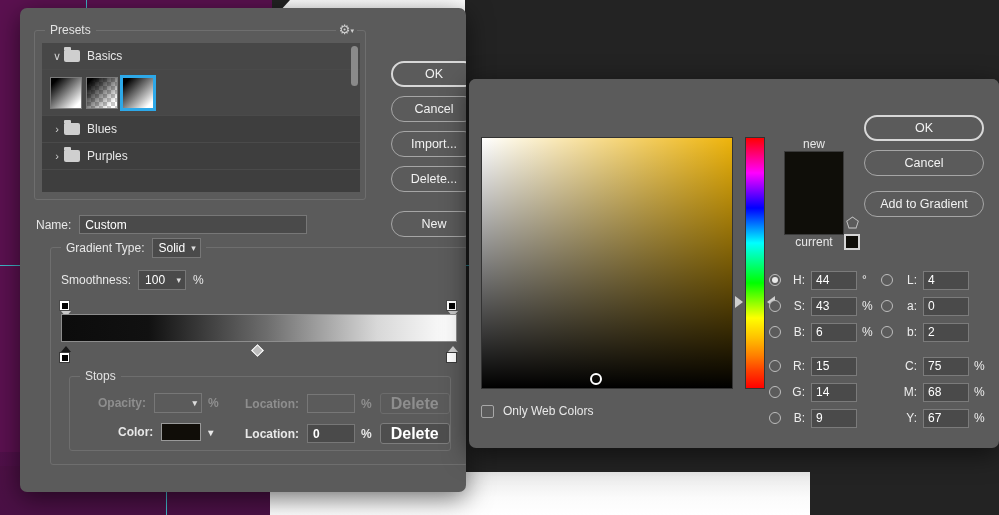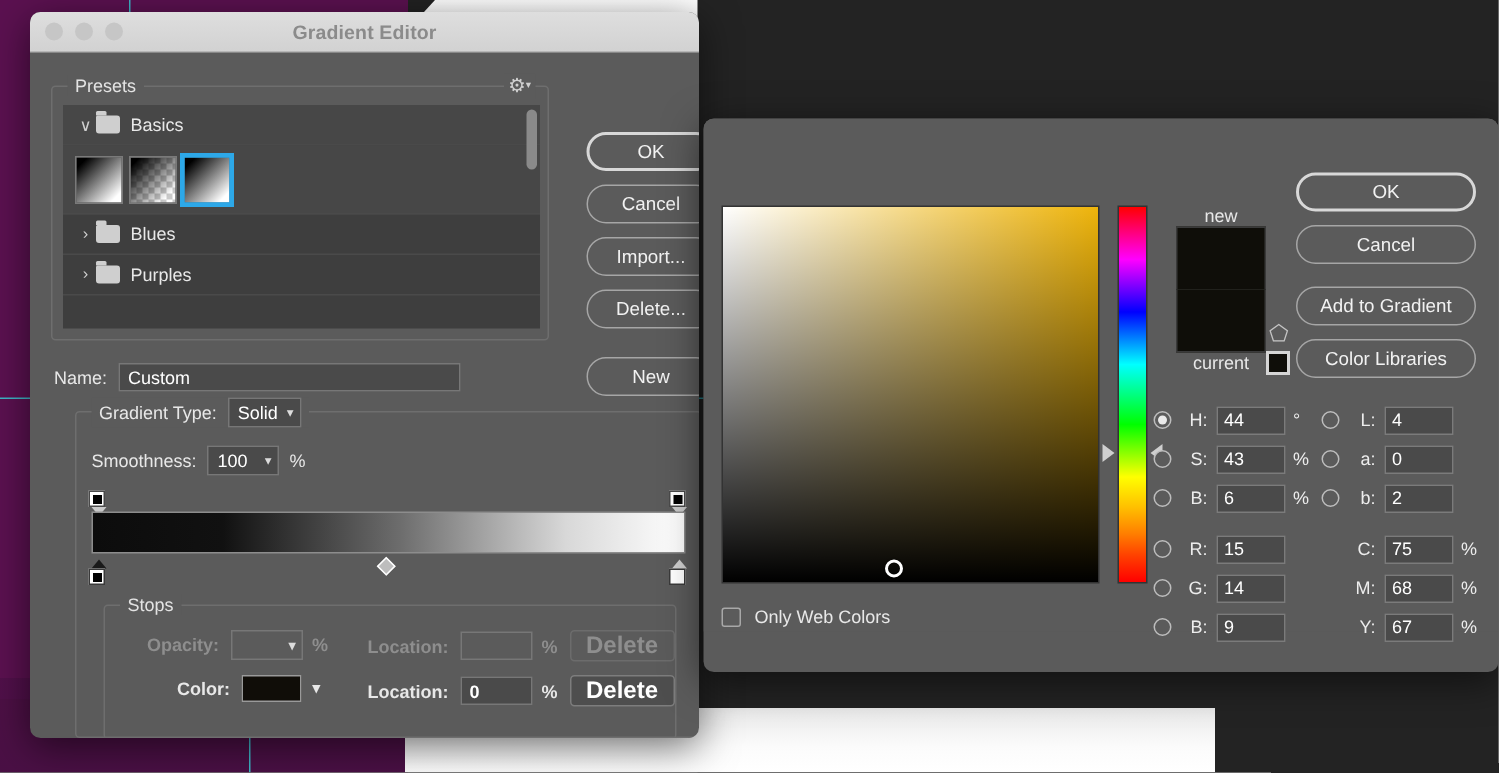--- a/index.html
+++ b/index.html
@@ -269,21 +269,21 @@
     width: 11px; height: 11px; background: #ffffff; border: 1px solid #3a3a3a;
     display: flex; align-items: center; justify-content: center;
   }
   .stop-bot .chip i { width: 6px; height: 6px; display: block; }
   .midpoint {
     position: absolute; width: 9px; height: 9px;
     background: #bdbdbd; transform: rotate(45deg);
     border: 1px solid #ffffff;
   }
 
-  #stops-fieldset { left: 18px; top: 128px; width: 382px; height: 90px; }
+  #stops-fieldset { left: 18px; top: 128px; width: 382px; height: 75px; }
 
   .row { position: absolute; display: flex; align-items: center; font-weight: bold; }
   .dim { color: #8e8e8e; }
   .input-dim {
     background: #5b5b5b; border: 1px solid #777; color: #8e8e8e;
   }
   .sm-btn {
     border: 1px solid #7d7d7d; border-radius: 3px;
     background: #4e4e4e; color: #ffffff;
     font-size: 16px; height: 21px;
@@ -421,28 +421,20 @@
   <div class="bg-dark-right"></div>
   <div class="bg-white-bottom"></div>
   <div class="bg-purple-bottom"></div>
   <div class="bg-guide-v1"></div>
   <div class="bg-guide-v2"></div>
   <div class="bg-guide-h1"></div>
   <div class="bg-guide-h2"></div>
 
   <div class="ps-dialog" id="gradient-editor">
 
-    <div class="titlebar">
-      <div class="traffic">
-        <span></span>
-        <span></span>
-        <span></span>
-      </div>
-      <div class="titlebar-title">Gradient Editor</div>
-    </div>
 
     <div id="ge-body">
 
       <div class="fieldset" id="presets-fieldset">
         <div class="legend">Presets</div>
         <div class="gear-icon">⚙<span class="caret">▾</span></div>
 
         <div id="presets-list">
 
           <div class="preset-row alt">
@@ -599,21 +591,20 @@
       <div id="mini-swatch"></div>
 
       <div id="only-web">
         <div class="checkbox"></div>
         <span class="field-label">Only Web Colors</span>
       </div>
 
       <div class="pill-btn default" id="cp-ok">OK</div>
       <div class="pill-btn" id="cp-cancel">Cancel</div>
       <div class="pill-btn" id="cp-swatches">Add to Gradient</div>
-      <div class="pill-btn" id="cp-libraries">Color Libraries</div>
 
       <div id="num-grid">
 
         <div id="left-col">
           <div class="num-row">
             <span class="radio on"></span>
             <span class="num-lbl">H:</span>
             <span class="num-input">44</span>
             <span class="unit">°</span>
           </div>

